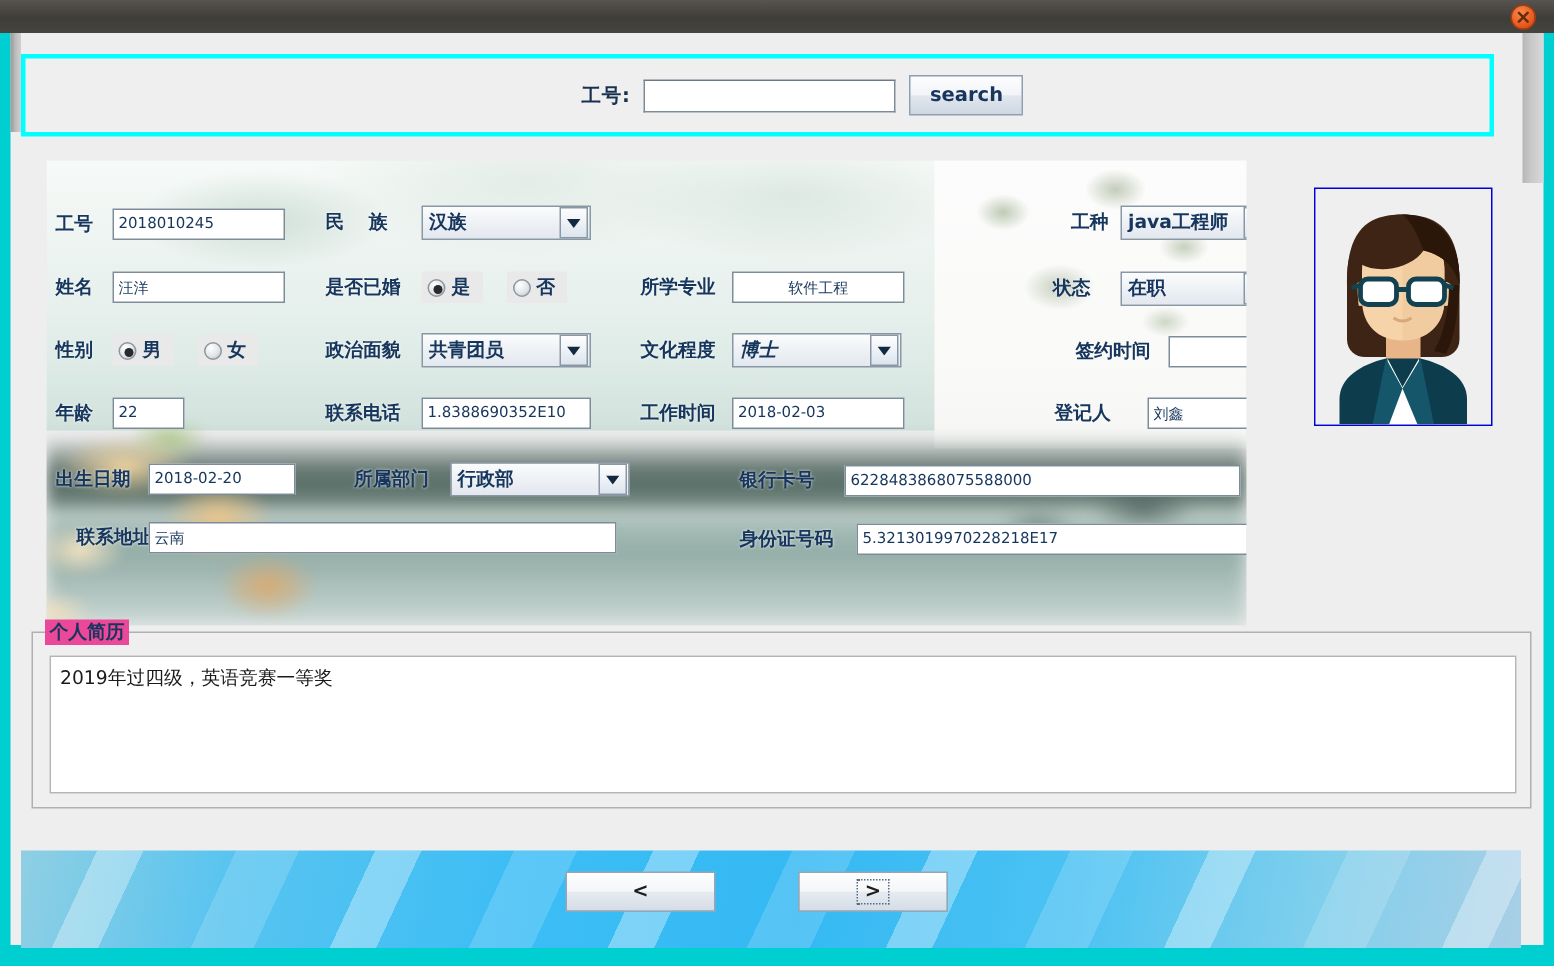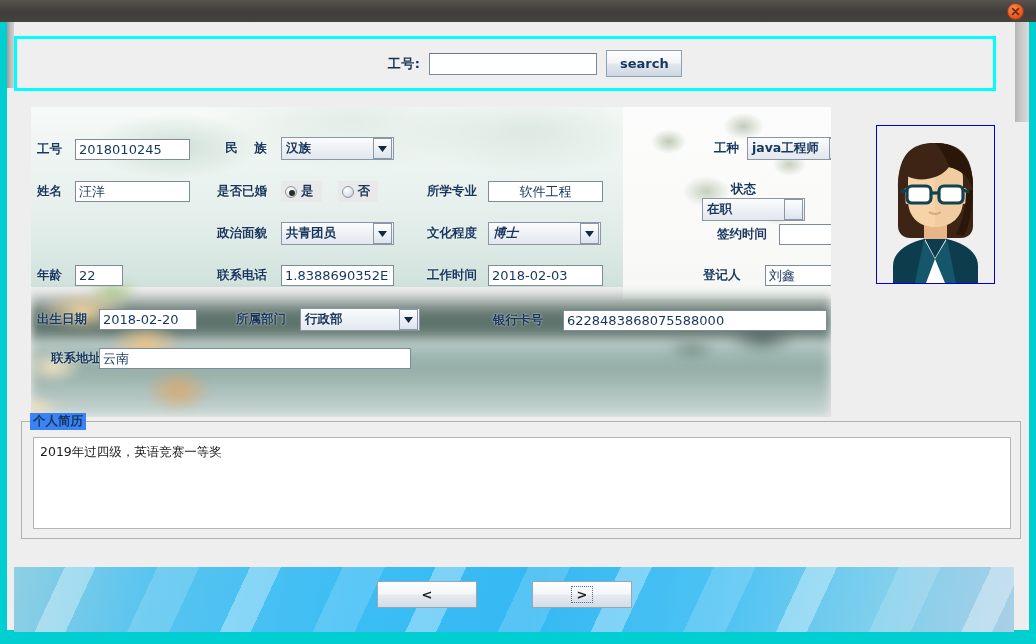--- a/index.html
+++ b/index.html
@@ -139,21 +139,21 @@
   
   .fields { position: absolute; inset: 0; }
   .fld { position: absolute; display: flex; align-items: center; }
   .lbl {
     font-size: 12.5px; font-weight: bold; color: #17365d;
     white-space: nowrap; text-shadow: 0 0 2px rgba(255,255,255,.85);
   }
   .lbl.sp { letter-spacing: 6px; }
   .txt {
     height: 21px; border: 1px solid #7e8c99;
-    background: #ffffff; font-size: 13px; color: #17365d;
+    background: #ffffff; font-size: 10px; color: #17365d;
     padding: 0 3px; font-family: "DejaVu Sans", sans-serif; outline: none;
   }
   .combo {
     height: 23px; border: 1px solid #8a98a6;
     background: linear-gradient(180deg,#fbfcfd 0%, #eef1f5 50%, #e3e8ef 100%);
     display: flex; align-items: center; cursor: pointer; position: relative;
   }
   .combo .cv {
     flex: 1; font-size: 12.5px; font-weight: bold; color: #17365d;
     padding-left: 4px; white-space: nowrap; overflow: hidden;
@@ -187,21 +187,21 @@
     position: absolute; left: 869px; top: 103px; width: 119px; height: 159px;
     border: 1px solid #0000dd; background: #eeeeee; overflow: hidden;
   }
 
   
   .resume-group {
     position: absolute; left: 14px; top: 399px; width: 1000px; height: 118px;
     border: 1px solid #b0b0b0; background: #efefef;
   }
   .resume-title {
-    position: absolute; left: 8px; top: -9px; background: #3b82f6;
+    position: absolute; left: 8px; top: -9px; background: #ec4899;
     padding: 0 3px; font-size: 12.5px; font-weight: bold; color: #17365d;
   }
   .resume-area {
     position: absolute; left: 11px; top: 15px; width: 978px; height: 92px;
     background: #ffffff; border: 1px solid #b5b5b5;
     font-size: 12.5px; color: #1a1a1a; padding: 5px 6px;
     font-family: "DejaVu Sans", sans-serif; resize: none; outline: none;
     line-height: 1.45;
   }
 
@@ -275,38 +275,52 @@
         <div class="fld" style="left:6px; top:32px;">
           <span class="lbl" style="width:38px;">工号</span>
           <input class="txt" style="width: 115px;" type="text" value="2018010245">
         </div>
 
         <div class="fld" style="left:6px; top:74px;">
           <span class="lbl" style="width:38px;">姓名</span>
           <input class="txt" style="width: 115px;" type="text" value="汪洋">
         </div>
 
+        <div class="fld" style="left:6px; top:116px;">
+          <span class="lbl" style="width:38px;">性别</span>
+          <div class="radios">
+            <label class="radio">
+              <span class="dot on"></span>
+              <span>男</span>
+            </label>
+            <span style="width:16px;"></span>
+            <label class="radio">
+              <span class="dot"></span>
+              <span>女</span>
+            </label>
+          </div>
+        </div>
 
         <div class="fld" style="left:6px; top:158px;">
           <span class="lbl" style="width:38px;">年龄</span>
           <input class="txt" style="width: 48px;" type="text" value="22">
         </div>
 
         <div class="fld" style="left:6px; top:202px;">
           <span class="lbl" style="width:62px;">出生日期</span>
           <input class="txt" style="width: 98px;" type="text" value="2018-02-20">
         </div>
 
         <div class="fld" style="left:6px; top:241px;">
           <span class="lbl" style="width:62px;padding-left:14px;">联系地址</span>
           <input class="txt" style="width: 312px;" type="text" value="云南">
         </div>
 
         <div class="fld" style="left:186px; top:30px;">
-          <span class="lbl sp" style="width:64px;text-align:center;">民    族</span>
+          <span class="lbl sp" style="width:64px;">民    族</span>
           <div class="combo" style="width:113px;">
             <span class="cv">汉族</span>
             <span class="arrowbox">
               <svg width="9" height="6" viewBox="0 0 9 6">
                   <path d="M0 0 H9 L4.5 6 Z" fill="#12293f"></path>
                 </svg>
             </span>
           </div>
         </div>
 
@@ -375,32 +389,36 @@
         <div class="fld" style="left:396px; top:158px;">
           <span class="lbl" style="width:61px;">工作时间</span>
           <input class="txt" style="width: 115px;" type="text" value="2018-02-03">
         </div>
 
         <div class="fld" style="left:462px; top:203px;">
           <span class="lbl" style="width:70px;">银行卡号</span>
           <input class="txt" style="width: 264px;" type="text" value="6228483868075588000">
         </div>
 
+        <div class="fld" style="left:462px; top:242px;">
+          <span class="lbl" style="width:78px;">身份证号码</span>
+          <input class="txt" style="width: 263px;" type="text" value="5.3213019970228218E17">
+        </div>
 
         <div class="fld" style="left:683px; top:30px;">
           <span class="lbl" style="width:33px;">工种</span>
           <div class="combo" style="width:103px;">
             <span class="cv">java工程师</span>
             <span class="arrowbox">
               
             </span>
           </div>
         </div>
 
-        <div class="fld" style="left:671px; top:74px;flex-direction:column;">
+        <div class="fld" style="left:671px; top:74px;">
           <span class="lbl" style="width:45px;">状态</span>
           <div class="combo" style="width:103px;">
             <span class="cv">在职</span>
             <span class="arrowbox">
               
             </span>
           </div>
         </div>
 
         <div class="fld" style="left:686px; top:117px;">

